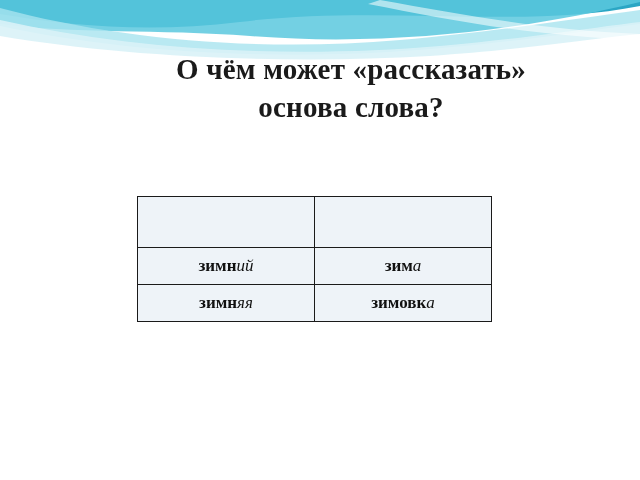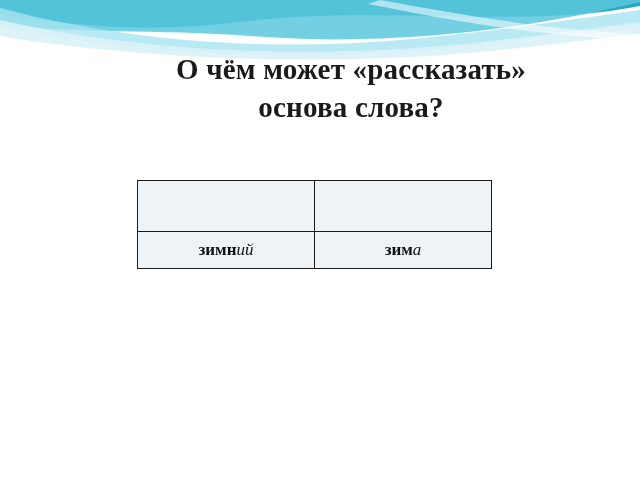--- a/index.html
+++ b/index.html
@@ -43,21 +43,21 @@
     line-height: 38px;
     letter-spacing: 0.2px;
     padding-left: 31px;
   }
   .title .line2 {
     display: block;
   }
   .table-wrap {
     position: absolute;
     left: 137px;
-    top: 180px;
+    top: 196px;
     width: 355px;
   }
   table.word-table {
     border-collapse: collapse;
     width: 355px;
     table-layout: fixed;
     background: #eef2f7;
   }
   table.word-table td {
     border: 1px solid #1a1a1a;
@@ -112,17 +112,25 @@
           </td>
         </tr>
         <tr>
           <td>
             <span class="stem">зимн</span><span class="ending">ий</span>
           </td>
           <td>
             <span class="stem">зим</span><span class="ending">а</span>
           </td>
         </tr>
+        <tr>
+          <td>
+            <span class="stem">зимн</span><span class="ending">яя</span>
+          </td>
+          <td>
+            <span class="stem">зимовк</span><span class="ending">а</span>
+          </td>
+        </tr>
       </tbody>
     </table>
   </div>
 
 </div>
 
 </body></html>

